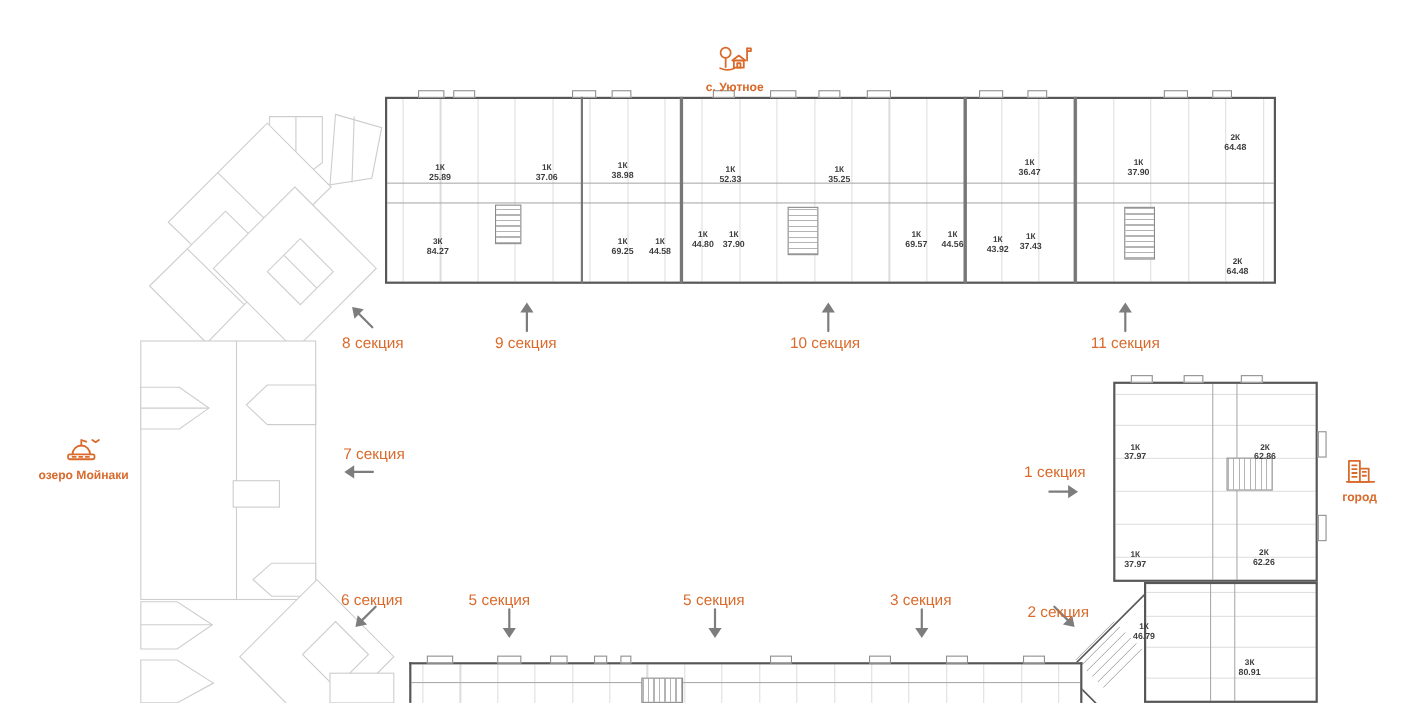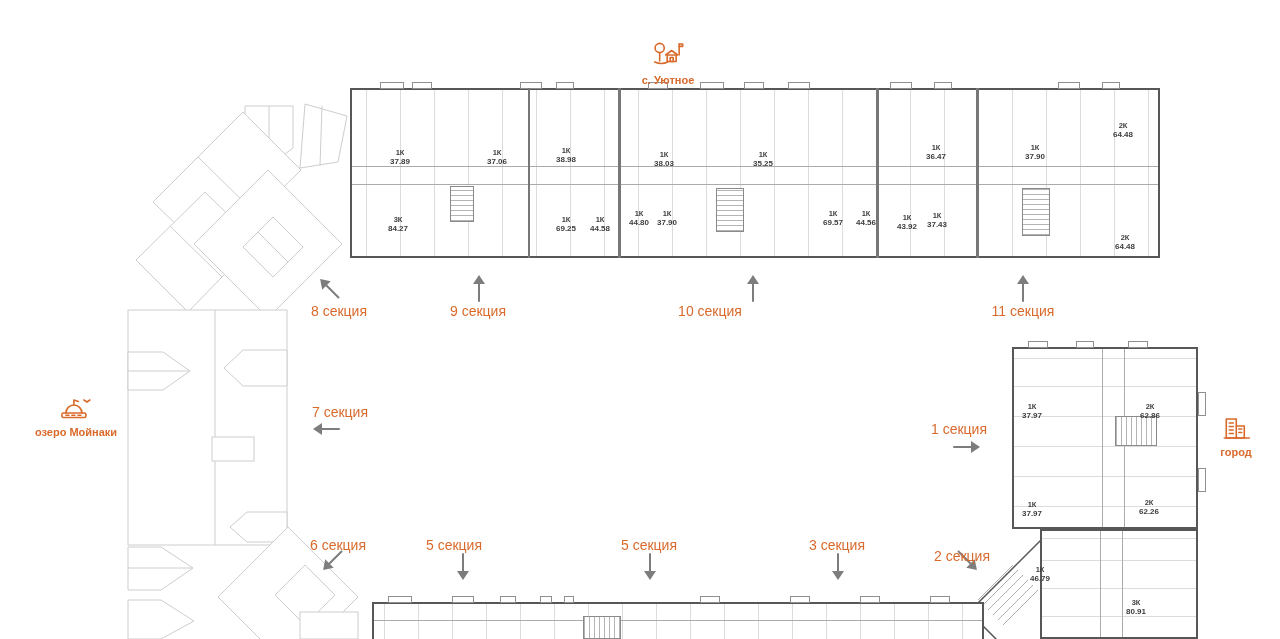--- a/index.html
+++ b/index.html
@@ -140,33 +140,33 @@
         <path d="M15 12 h8 v12 h-8"></path>
       <path d="M8 9 h4 M8 12.5 h4 M8 16 h4 M8 19.5 h4"></path>
         <path d="M17.5 15 h3 M17.5 18.5 h3"></path>
       <path d="M3 24 h25"></path>
     </svg>
     <div class="lm-label">город</div>
   </div>
 
 <div class="apt" style="left: 400px; top: 145px;">
       <span class="t">1К</span>
-      <span class="a">37.89</span>
+      <span class="a">25.89</span>
     </div>
     <div class="apt" style="left: 497px; top: 145px;">
       <span class="t">1К</span>
       <span class="a">37.06</span>
     </div>
     <div class="apt" style="left: 566px; top: 143px;">
       <span class="t">1К</span>
       <span class="a">38.98</span>
     </div>
     <div class="apt" style="left: 664px; top: 147px;">
       <span class="t">1К</span>
-      <span class="a">38.03</span>
+      <span class="a">52.33</span>
     </div>
     <div class="apt" style="left: 763px; top: 147px;">
       <span class="t">1К</span>
       <span class="a">35.25</span>
     </div>
     <div class="apt" style="left: 936px; top: 140px;">
       <span class="t">1К</span>
       <span class="a">36.47</span>
     </div>
     <div class="apt" style="left: 1035px; top: 140px;">
@@ -248,21 +248,21 @@
     <div class="section-label" style="left: 339px; top: 311px;">8 секция</div>
     <div class="arrow" style="left: 465px; top: 275px; transform: rotate(0deg);">
       <span class="shaft"></span>
       <span class="head"></span>
     </div>
     <div class="section-label" style="left: 478px; top: 311px;">9 секция</div>
     <div class="arrow" style="left: 739px; top: 275px; transform: rotate(0deg);">
       <span class="shaft"></span>
       <span class="head"></span>
     </div>
-    <div class="section-label" style="left: 710px; top: 311px;">10 секция</div>
+    <div class="section-label" style="left: 750px; top: 311px;">10 секция</div>
     <div class="arrow" style="left: 1009px; top: 275px; transform: rotate(0deg);">
       <span class="shaft"></span>
       <span class="head"></span>
     </div>
     <div class="section-label" style="left: 1023px; top: 311px;">11 секция</div>
     <div class="arrow" style="left: 313px; top: 415px; transform: rotate(-90deg);">
       <span class="shaft"></span>
       <span class="head"></span>
     </div>
     <div class="section-label" style="left: 340px; top: 412px;">7 секция</div>

